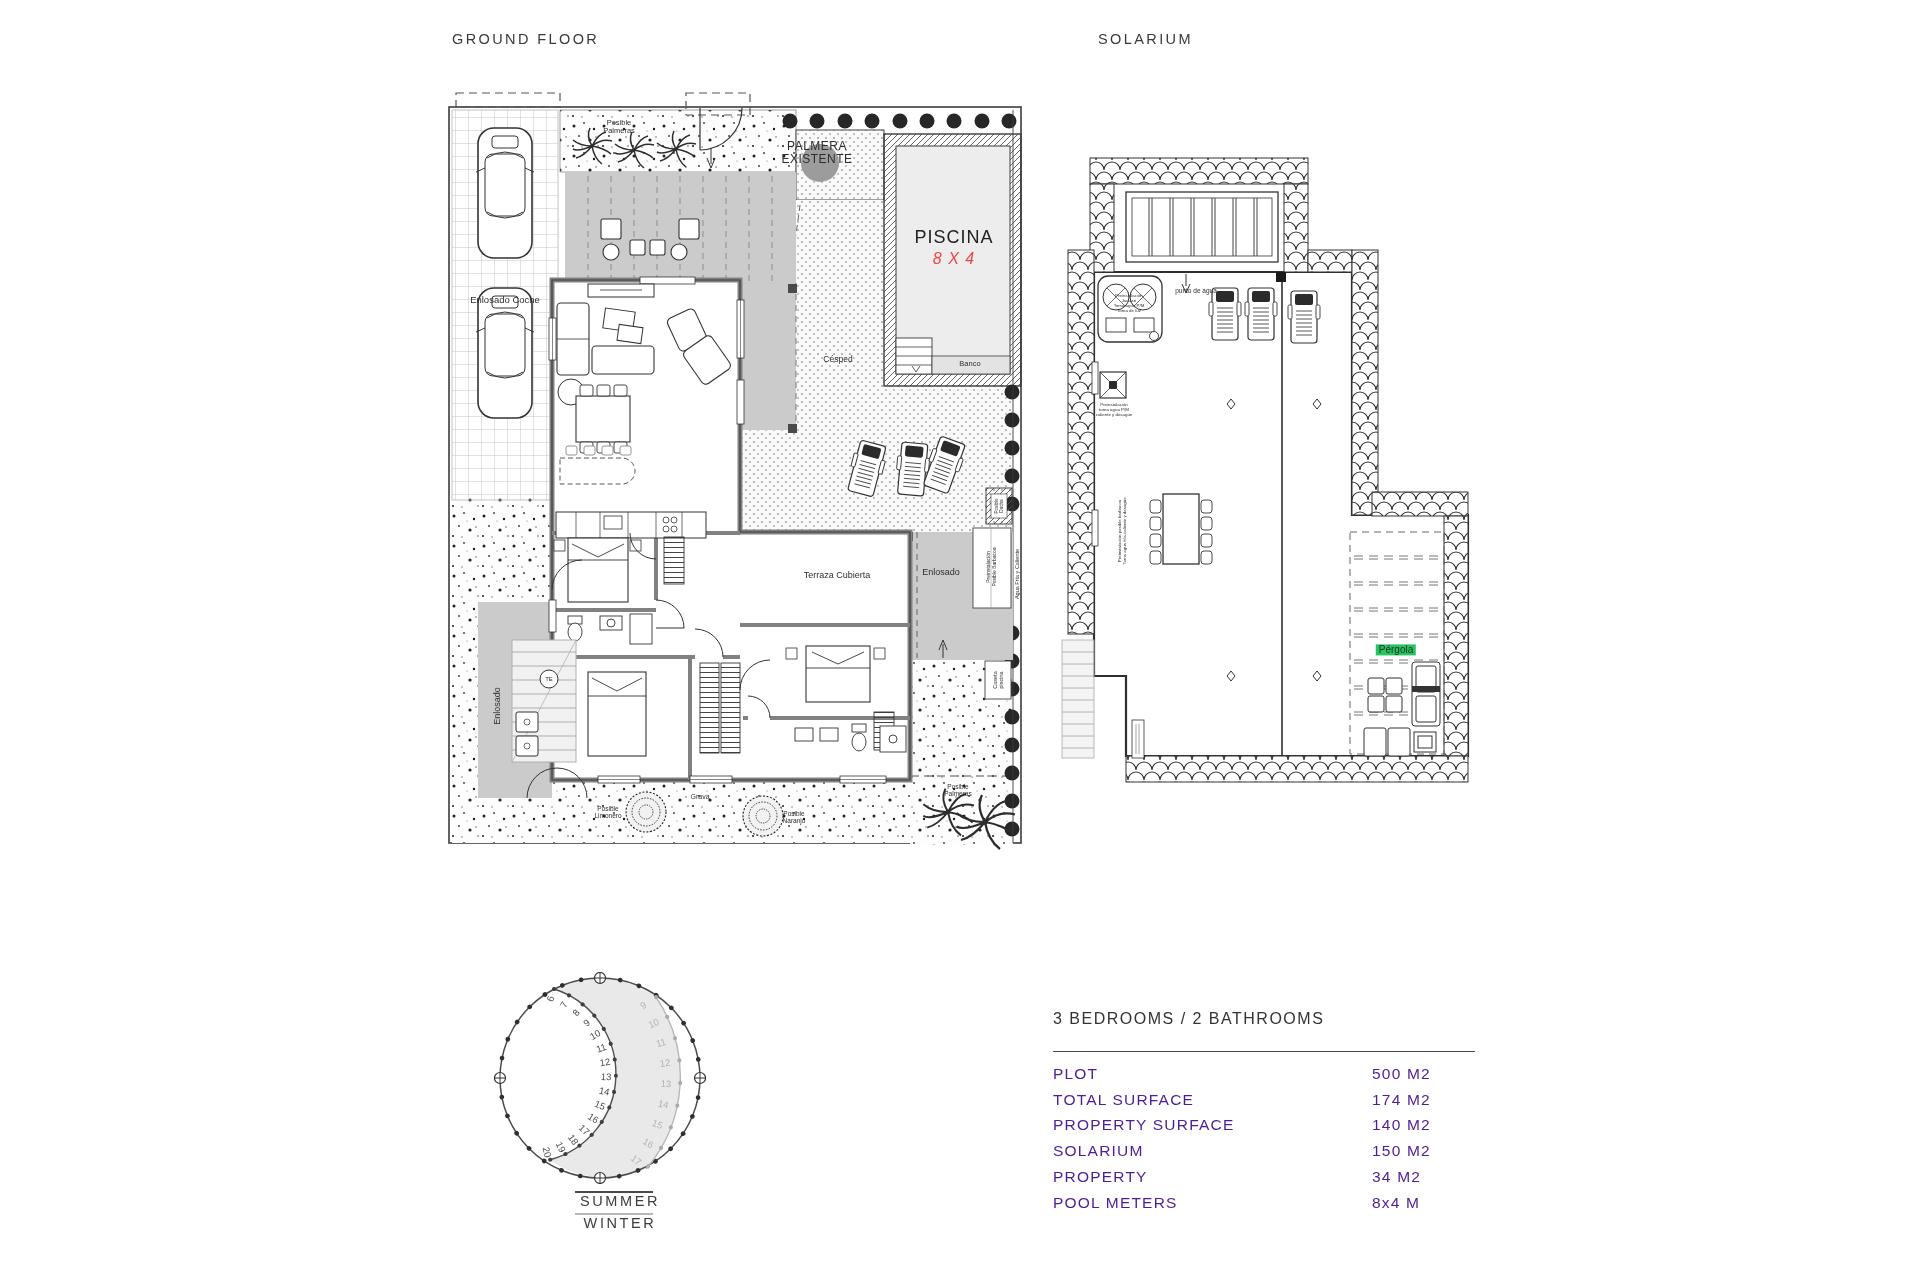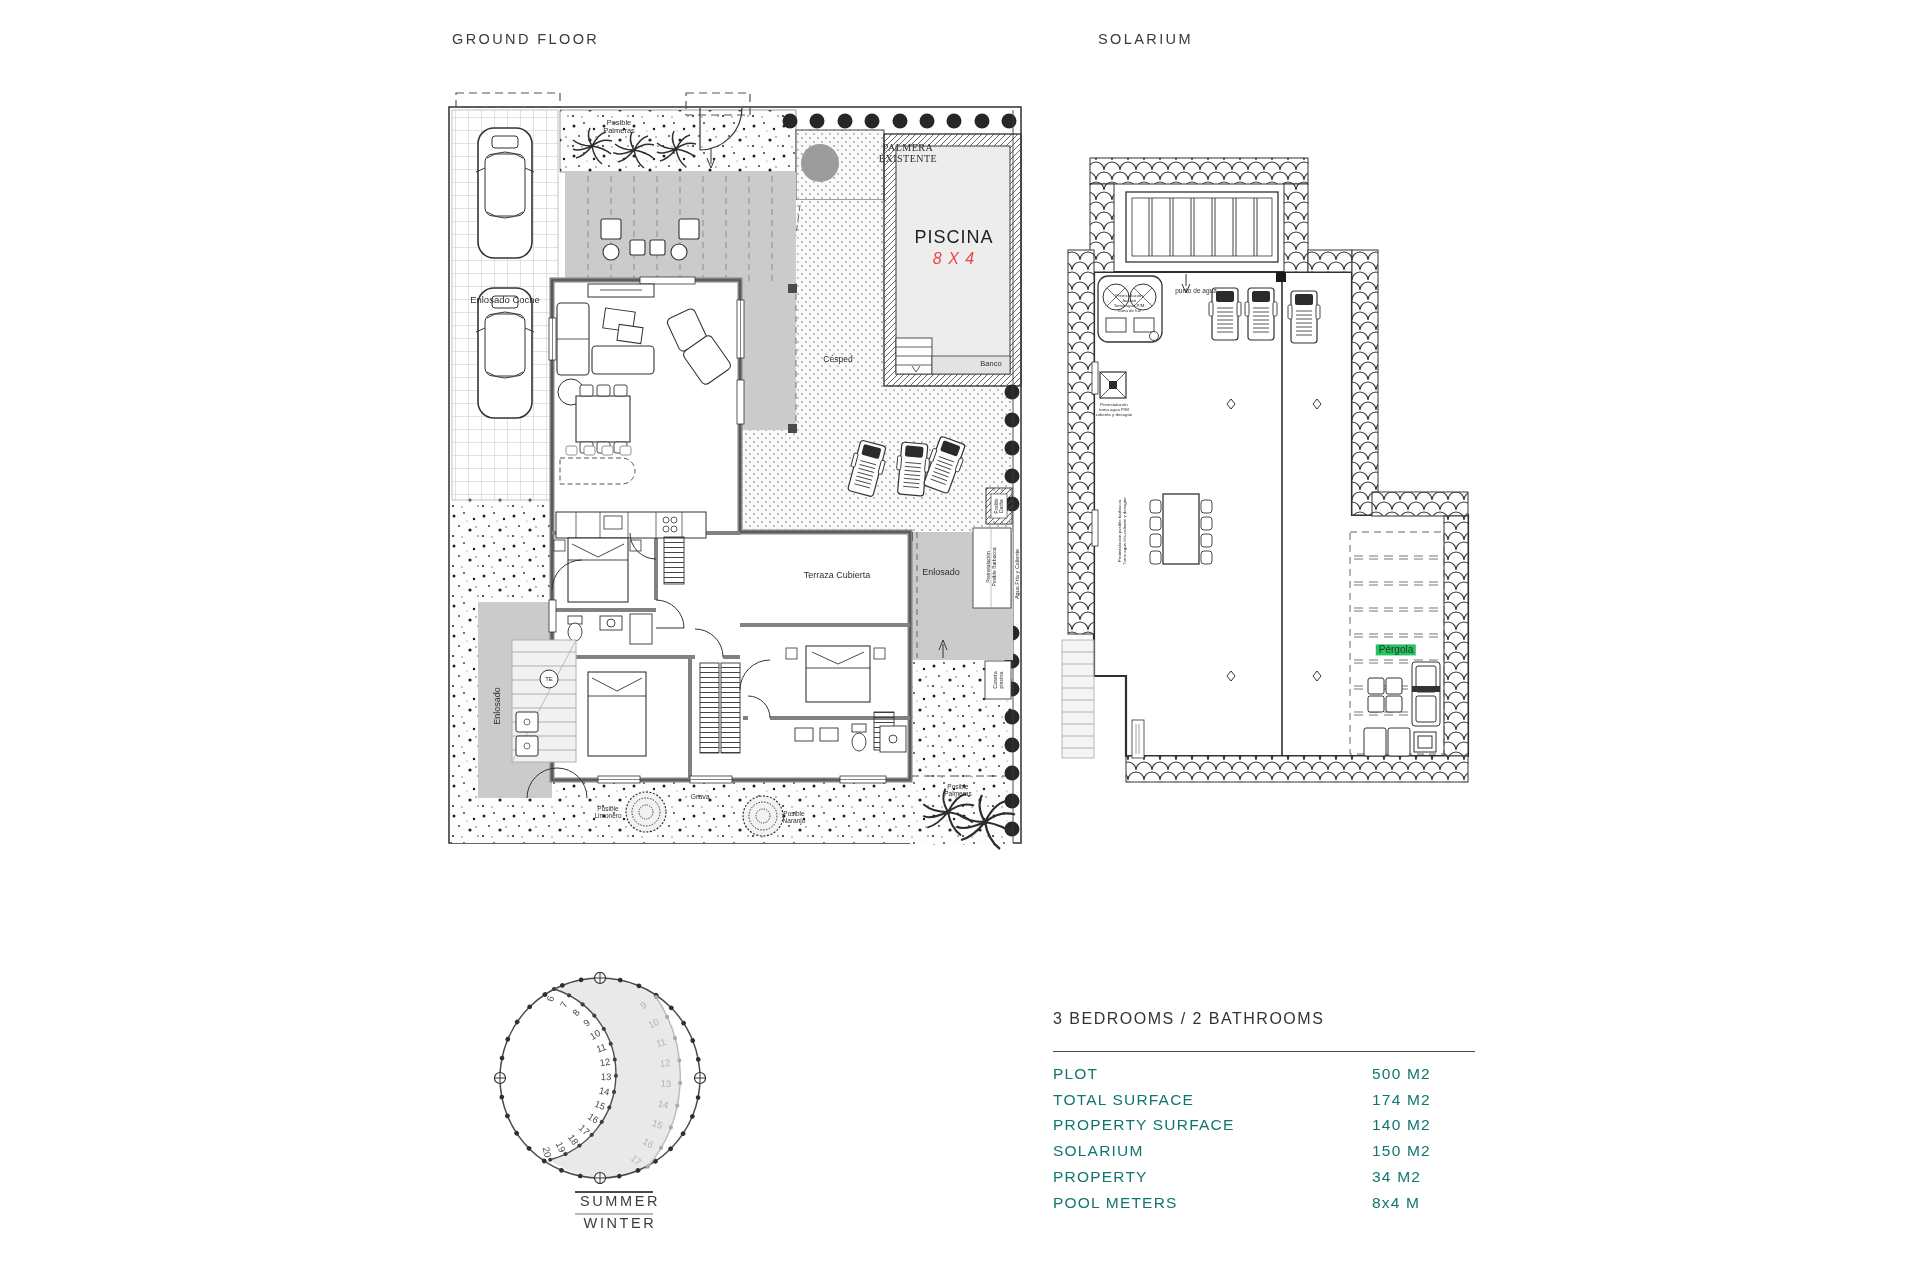--- a/index.html
+++ b/index.html
@@ -10,21 +10,21 @@
        white-space:nowrap;text-align:center;line-height:1.12;}
   .lbl.v{transform:translate(-50%,-50%) rotate(-90deg);}
   .lbl span{display:block;}
   svg{position:absolute;left:0;top:0;}
   
   .details{position:absolute;left:1053px;top:1010px;width:422px;}
   .details .hd{font-size:16px;letter-spacing:1.5px;color:#333;padding-bottom:23px;
                border-bottom:1.6px solid #4a4a4a;}
   .details .rows{margin-top:9px;}
   .details .row{display:flex;height:25.8px;align-items:center;font-size:15.5px;
-                letter-spacing:1.2px;color:#0f766e;}
+                letter-spacing:1.2px;color:#4c1d95;}
   .details .row .k{width:319px;flex:none;}
   
   .legend{position:absolute;left:520px;top:1191px;width:200px;}
   .legend .lrow{display:flex;align-items:center;height:22px;flex-direction:column;}
   .legend .line{width:78px;height:0;border-top:2px solid #4a4a4a;margin-right:12px;flex:none;}
   .legend .line.w{border-top-color:#b8b8b8;}
   .legend .ltxt{font-size:14.5px;letter-spacing:2.6px;color:#3d3d3d;}
 </style>
 </head>
 <body>
@@ -489,27 +489,27 @@
   </svg>
 
   <div class="title" style="left:452px;top:31px;">GROUND FLOOR</div>
   <div class="title" style="left:1098px;top:31px;">SOLARIUM</div>
 
   <div class="lbl" style="left:505px;top:272px;font-size:9.5px;margin-top:28px;">Enlosado Coche</div>
   <div class="lbl" style="left:619px;top:127px;font-size:7.5px;">
     <span>Posible</span>
       <span>Palmeras</span>
   </div>
-  <div class="lbl" style="left:908px;top:153px;font-size:10px;letter-spacing:0.5px;font-family:Liberation Serif, serif;">
+  <div class="lbl" style="left:817px;top:153px;font-size:12px;letter-spacing:0.5px;">
     <span>PALMERA</span>
       <span>EXISTENTE</span>
   </div>
   <div class="lbl" style="left:954px;top:237px;font-size:18px;letter-spacing:1px;color:#222;">PISCINA</div>
   <div class="lbl" style="left:954px;top:259px;font-size:16px;letter-spacing:1px;color:#ef4444;font-style:italic;">8 X 4</div>
-  <div class="lbl" style="left:970px;top:364px;font-size:7.5px;margin-left:21px;">Banco</div>
+  <div class="lbl" style="left:970px;top:364px;font-size:7.5px;">Banco</div>
   <div class="lbl" style="left:838px;top:360px;font-size:8.5px;">Césped</div>
   <div class="lbl" style="left:837px;top:575px;font-size:9px;">Terraza Cubierta</div>
   <div class="lbl" style="left:941px;top:572px;font-size:9px;">Enlosado</div>
   <div class="lbl v" style="left:497px;top:706px;font-size:9px;">Enlosado</div>
   <div class="lbl v" style="left:999px;top:506px;font-size:4.6px;">
     <span>Posible</span>
       <span>Ducha</span>
   </div>
   <div class="lbl v" style="left:992px;top:567px;font-size:5px;">
     <span>Preinstalación</span>

